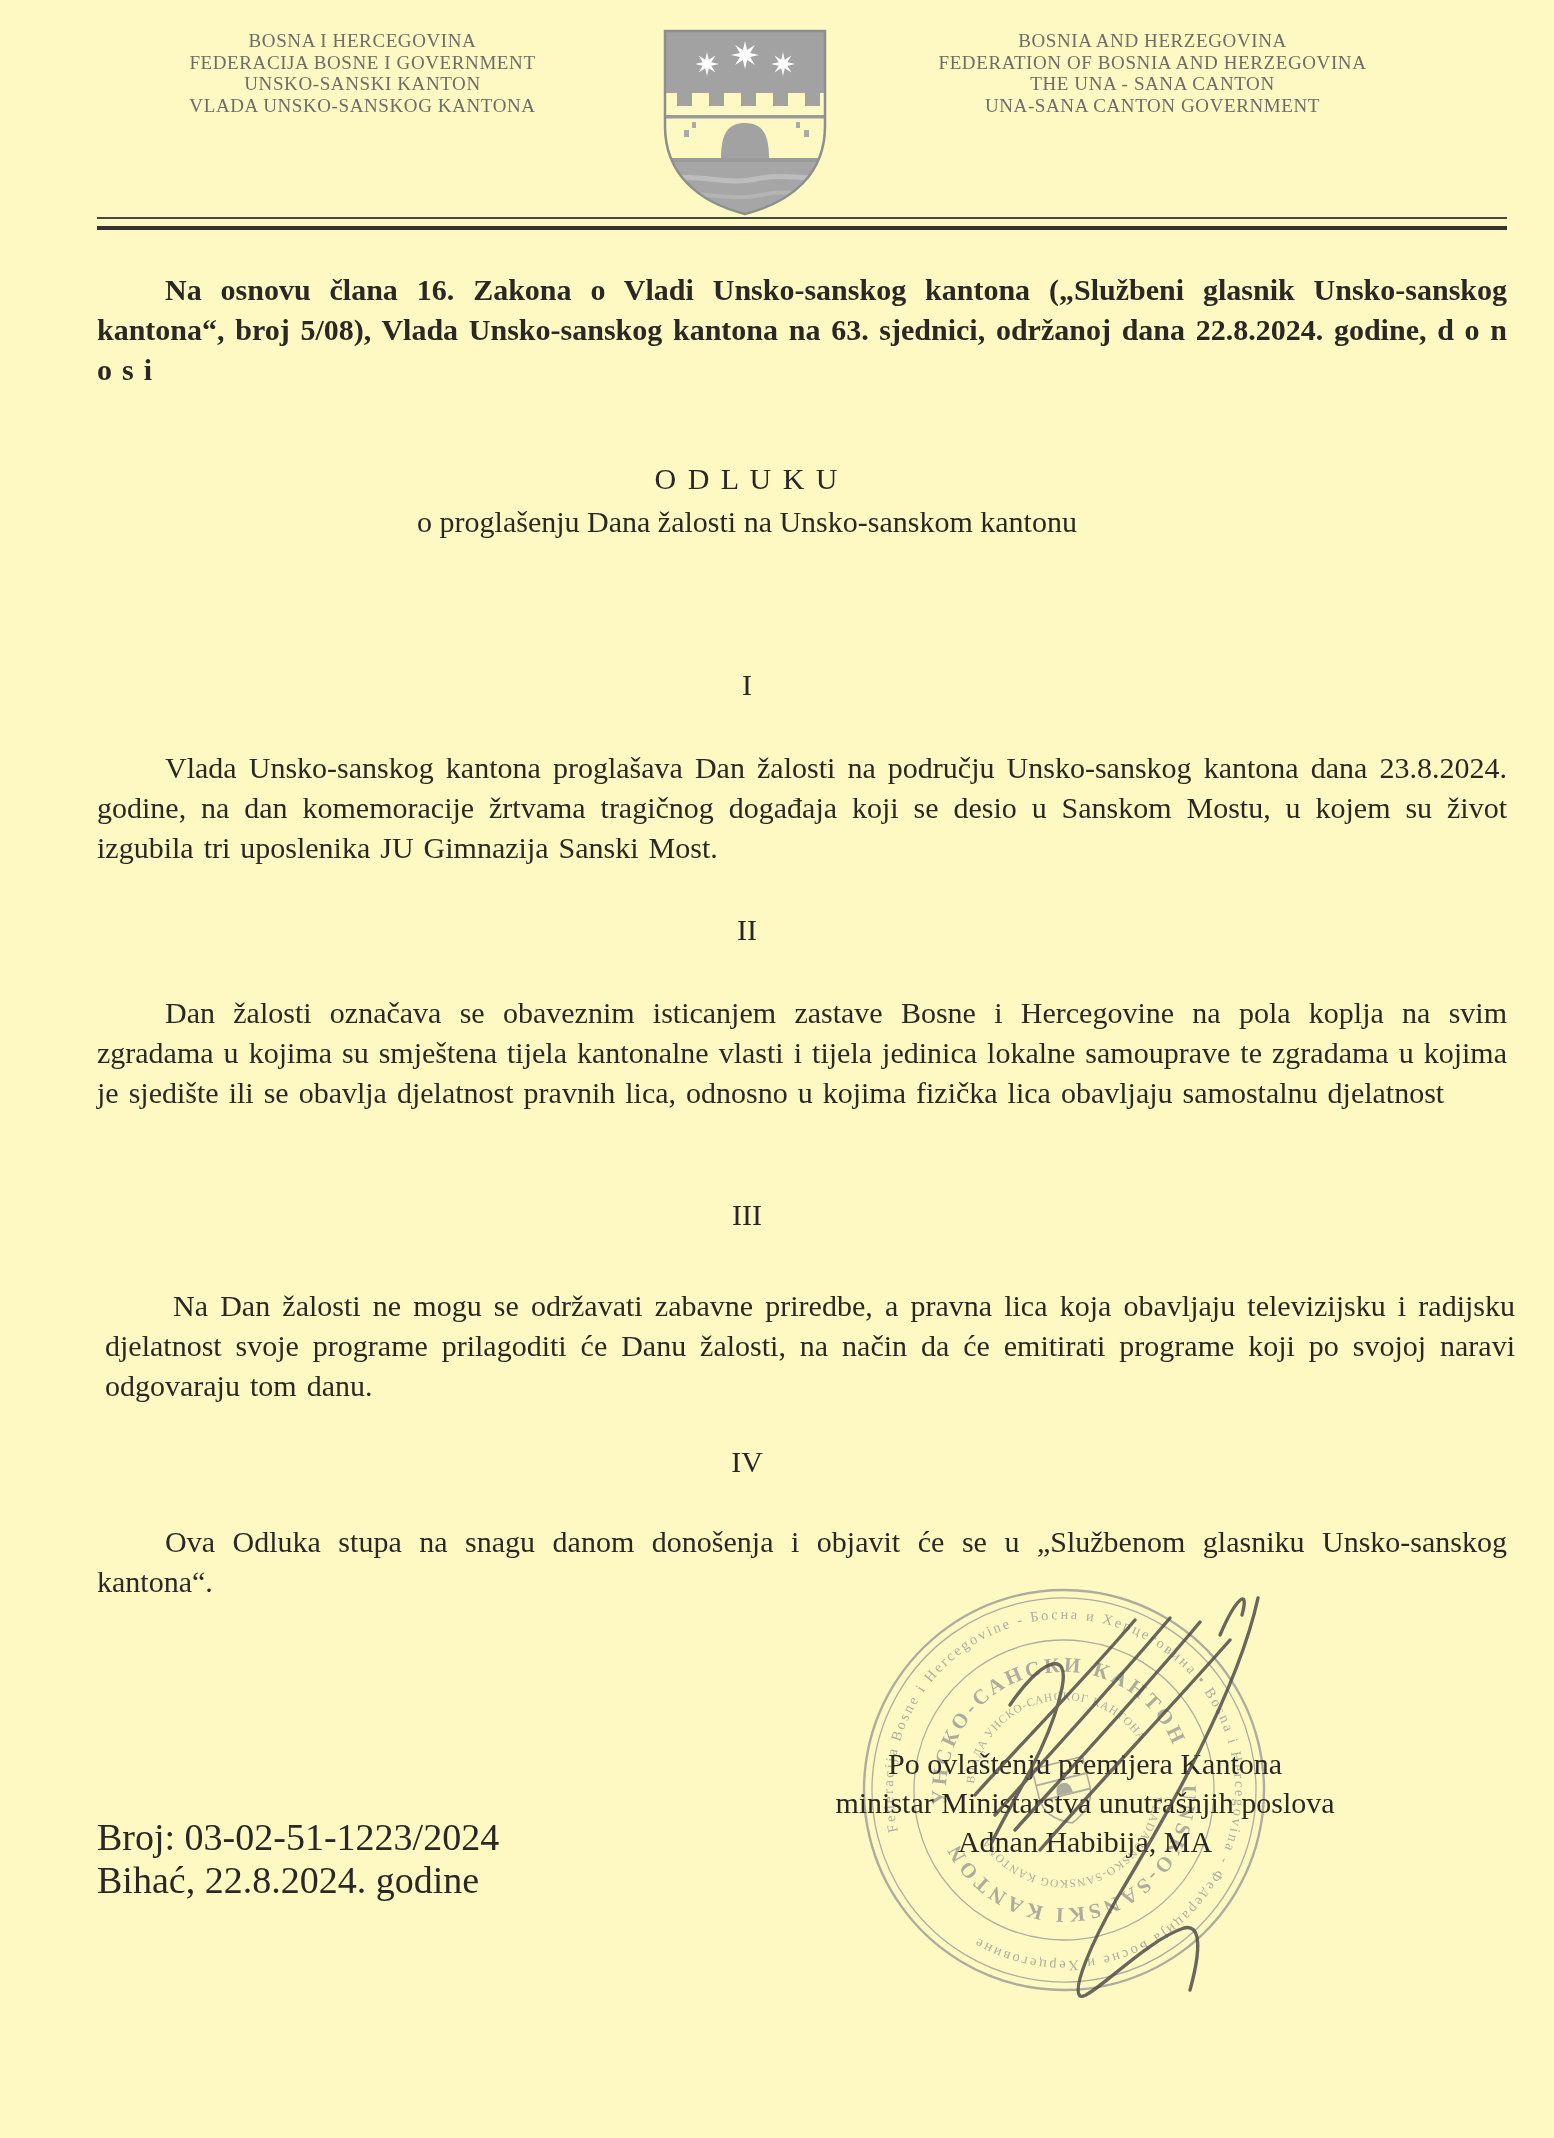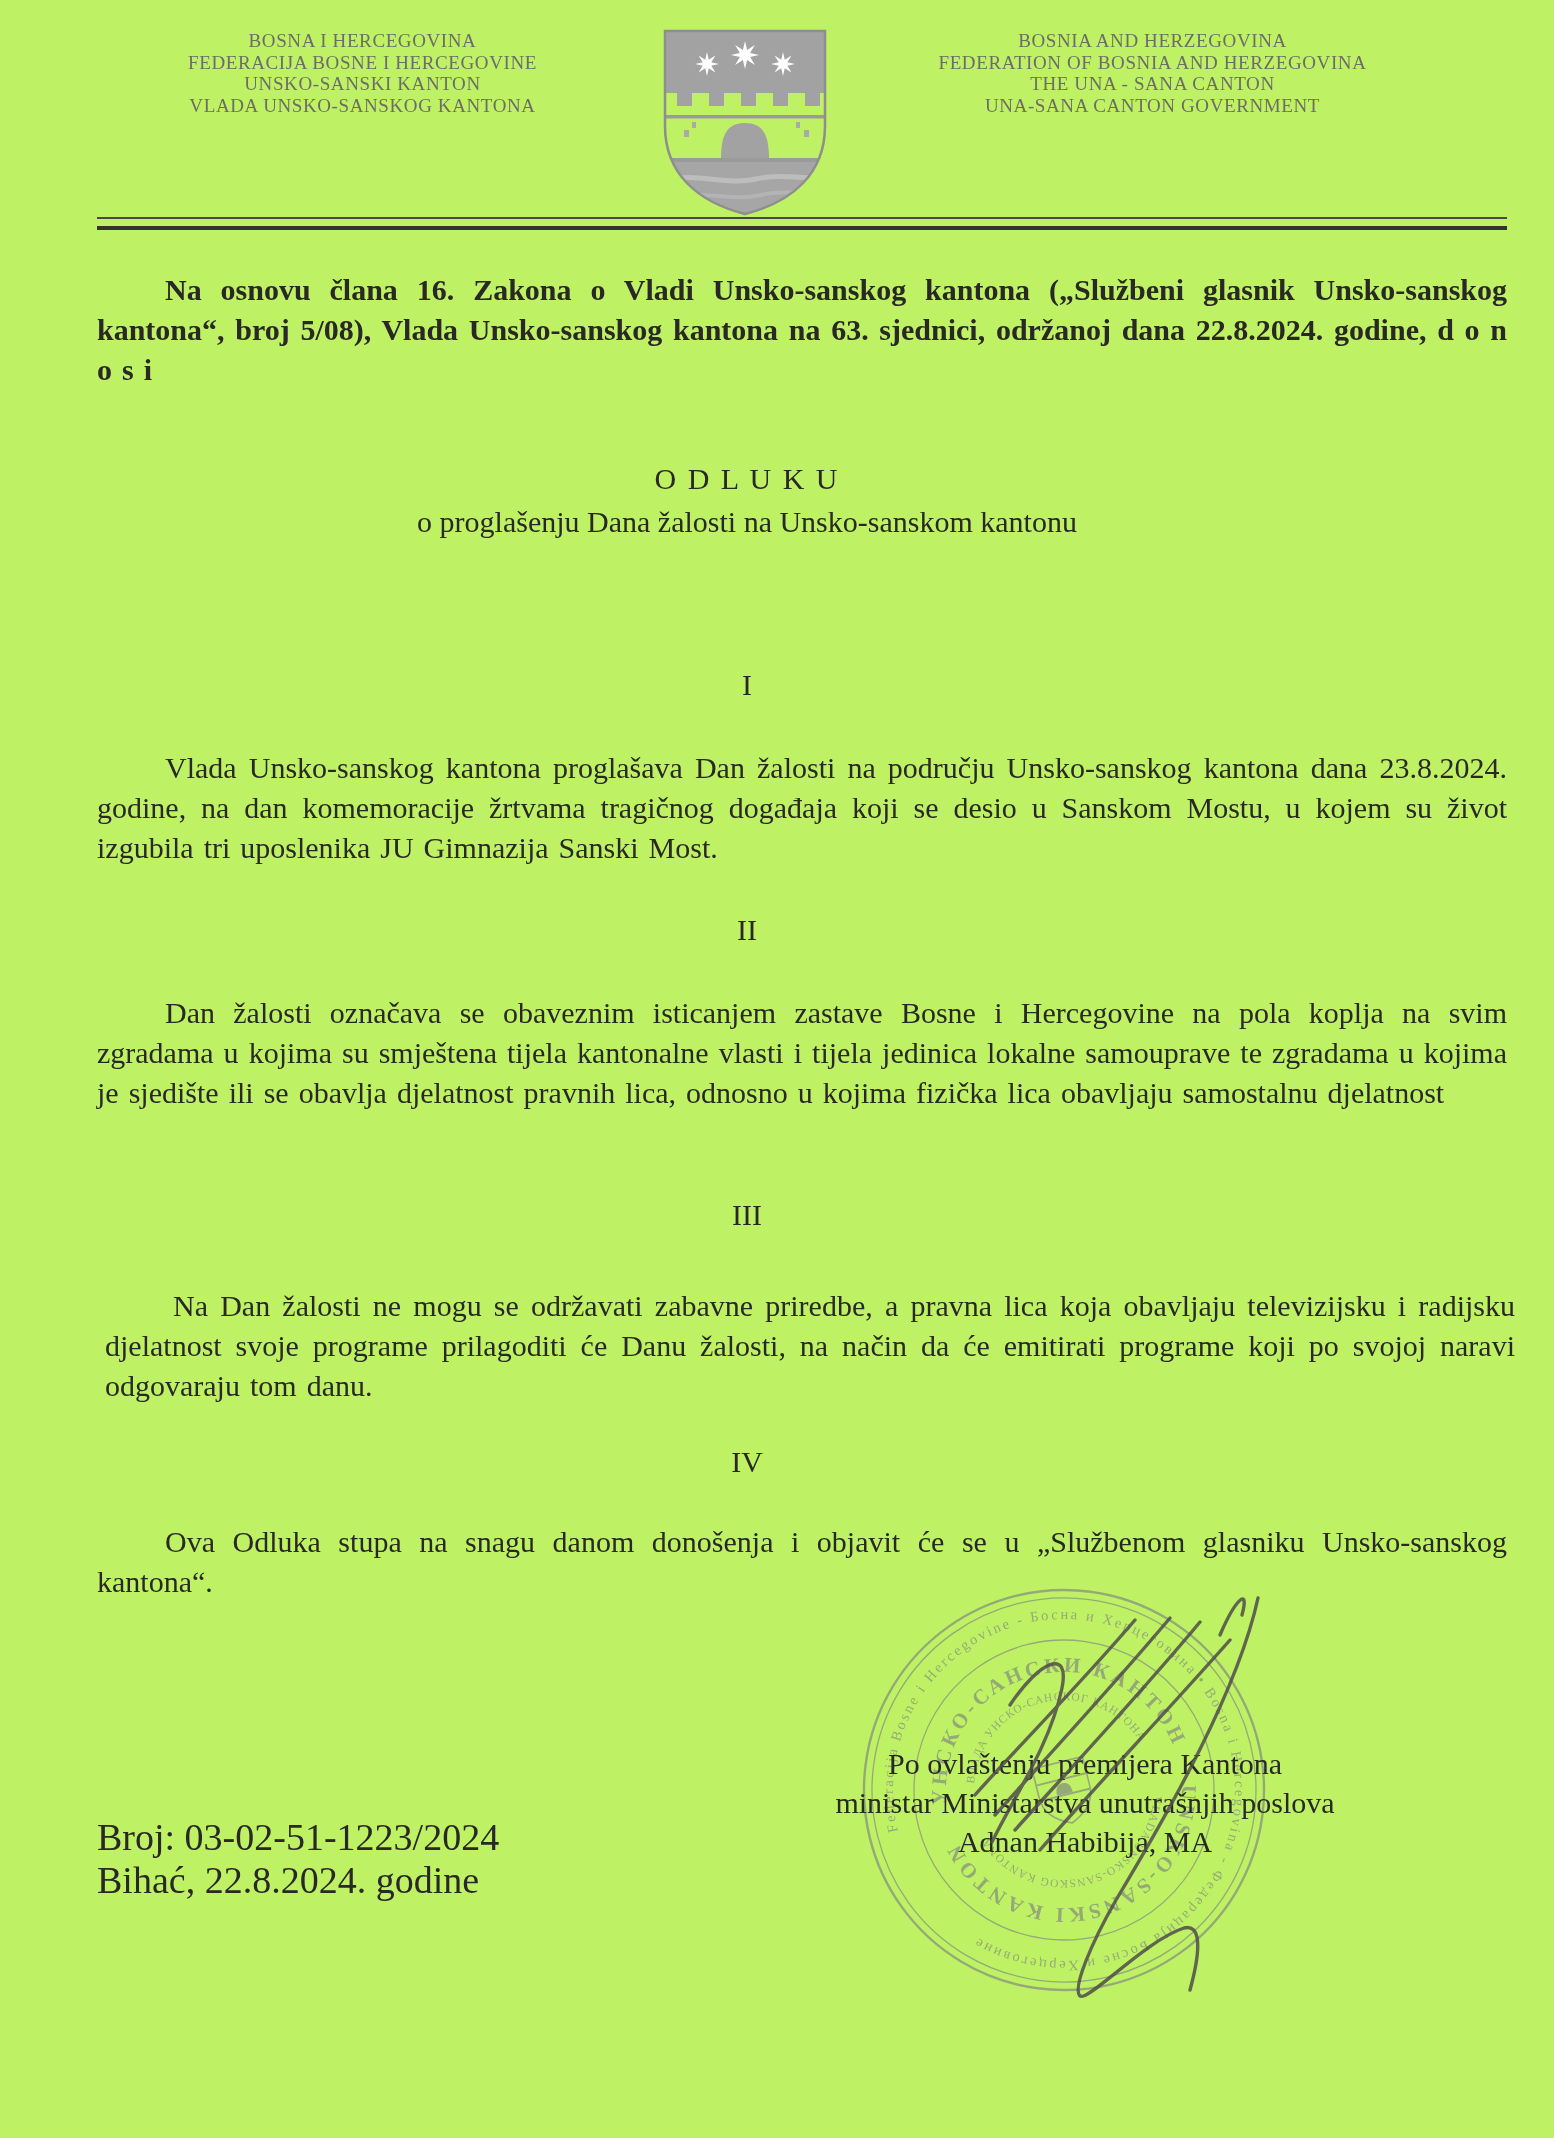--- a/index.html
+++ b/index.html
@@ -1,20 +1,20 @@
 <!DOCTYPE html>
 <html><head>
 <meta charset="utf-8">
 <style>
   html,body{margin:0;padding:0;background:#d8d8d8;}
   .page{
     position:relative;
     width:1554px;height:2138px;
     margin:0 auto;
-    background:#bef264;
+    background:#fef9c3;
     font-family:"Liberation Serif","DejaVu Serif",serif;
     color:#262421;
     overflow:hidden;
   }
   .abs{position:absolute;}
   
   .hdr-block{
     font-size:19px;line-height:21.5px;letter-spacing:0.6px;
     color:#6e6c68;text-align:center;
   }
@@ -50,21 +50,21 @@
   .emblem-svg{left:656px;top:22px;}
   svg text{font-family:"Liberation Serif","DejaVu Serif",serif;}
 </style>
 </head>
 <body>
 
 <div class="page">
 
   <div class="abs hdr-block hdr-left">
     <div>BOSNA I HERCEGOVINA</div>
-    <div>FEDERACIJA BOSNE I HERCEGOVINE</div>
+    <div>FEDERACIJA BOSNE I GOVERNMENT</div>
     <div>UNSKO-SANSKI KANTON</div>
     <div>VLADA UNSKO-SANSKOG KANTONA</div>
   </div>
 
   <div class="abs hdr-block hdr-right">
     <div>BOSNIA AND HERZEGOVINA</div>
     <div>FEDERATION OF BOSNIA AND HERZEGOVINA</div>
     <div>THE UNA - SANA CANTON</div>
     <div>UNA-SANA CANTON GOVERNMENT</div>
   </div>

